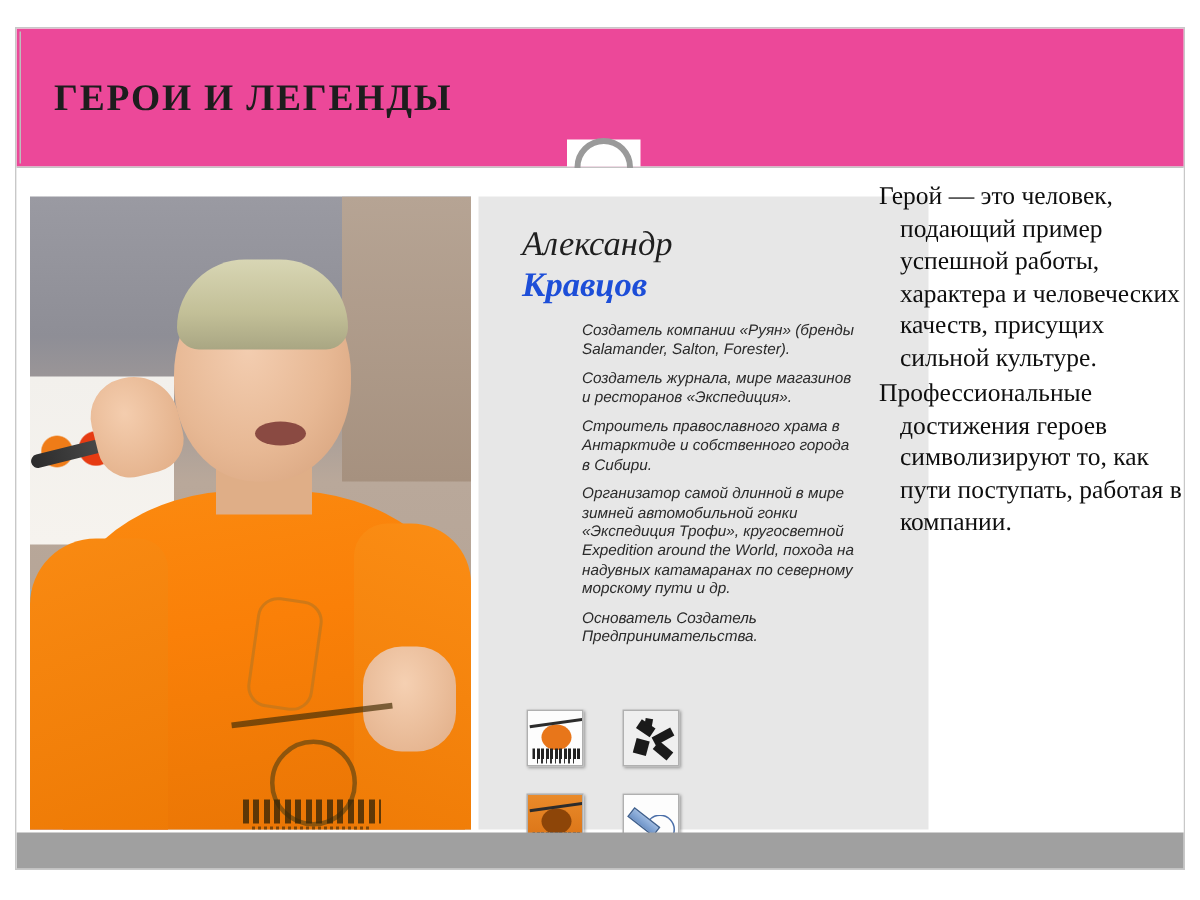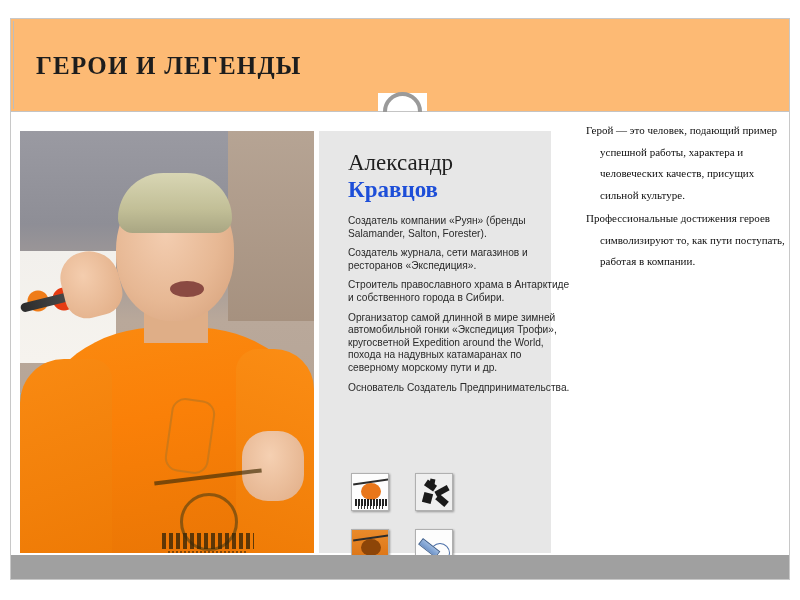--- a/index.html
+++ b/index.html
@@ -17,21 +17,21 @@
     background: #ffffff;
     border: 1px solid #c8c8c8;
     overflow: hidden;
   }
 
   
   #header {
     position: absolute;
     left: 0; top: 0;
     width: 780px; height: 92px;
-    background: #fdba74;
+    background: #ec4899;
     text-align: center;
   }
   #title-rule-v {
     position: absolute;
     left: 2px; top: 2px;
     width: 1px; height: 88px;
     background: #bdbdbd;
   }
   #page-title {
     position: absolute;
@@ -202,42 +202,43 @@
     position: absolute; left: 14px; top: 80px;
     width: 80px; height: 5px;
     background: repeating-linear-gradient(90deg,#3a2606 0 2px, transparent 2px 4px);
     opacity:.6;
   }
 
   
   #card {
     position: absolute;
     left: 308px; top: 19px;
-    width: 232px; height: 422px;
+    width: 300px; height: 422px;
     background: #e7e7e7;
+    font-style: italic;
   }
   #card-name-first {
     position: absolute; left: 29px; top: 19px;
     font-family: "Liberation Serif", serif;
     font-size: 23px; color: #1f1f1f; line-height: 26px;
   }
   #card-name-last {
     position: absolute; left: 29px; top: 45px;
     font-family: "Liberation Serif", serif;
     font-size: 23px; font-weight: bold; color: #1d4ed8; line-height: 27px;
   }
   #card-body {
     position: absolute; left: 29px; top: 84px;
     width: 222px;
     font-family: "Liberation Sans", sans-serif;
     font-size: 10.2px;
     line-height: 12.6px;
     color: #2a2a2a;
   }
-  #card-body p { margin-bottom: 7px; }
+  #card-body p { margin-bottom: 7px; margin-left: 40px; }
 
   #icon-grid {
     position: absolute; left: 32px; top: 342px;
     width: 120px;
   }
   .icon-row { display: flex; gap: 26px; margin-bottom: 18px; }
   .icon-tile {
     width: 38px; height: 38px;
     border: 1px solid #b0b0b0;
     background: #f5f5f5;
@@ -307,21 +308,21 @@
     border-radius: 50%;
     border-left-color: transparent;
   }
 
   
   #right-col {
     position: absolute;
     left: 575px; top: 8px;
     width: 205px;
     font-family: "Liberation Serif", serif;
-    font-size: 11px;
+    font-size: 17px;
     line-height: 21.5px;
     color: #0e0e0e;
   }
   #right-col p {
     margin-bottom: 2px;
     padding-left: 14px;
     text-indent: -14px;
   }
 
   
@@ -371,21 +372,21 @@
         <div class="ph-logo-sub"></div>
       </div>
     </div>
 
     <div id="card">
       <div id="card-name-first">Александр</div>
       <div id="card-name-last">Кравцов</div>
 
       <div id="card-body">
         <p>Создатель компании «Руян» (бренды Salamander, Salton, Forester).</p>
-        <p>Создатель журнала, сети магазинов и ресторанов «Экспедиция».</p>
+        <p>Создатель журнала, мире магазинов и ресторанов «Экспедиция».</p>
         <p>Строитель православного храма в Антарктиде и собственного города в Сибири.</p>
         <p>Организатор самой длинной в мире зимней автомобильной гонки «Экспедиция Трофи», кругосветной Expedition around the World, похода на надувных катамаранах по северному морскому пути и др.</p>
         <p>Основатель Создатель Предпринимательства.</p>
       </div>
 
       <div id="icon-grid">
         <div class="icon-row">
           <div class="icon-tile tile-exped">
             <div class="mini-sun"></div>
             <div class="mini-bar"></div>

